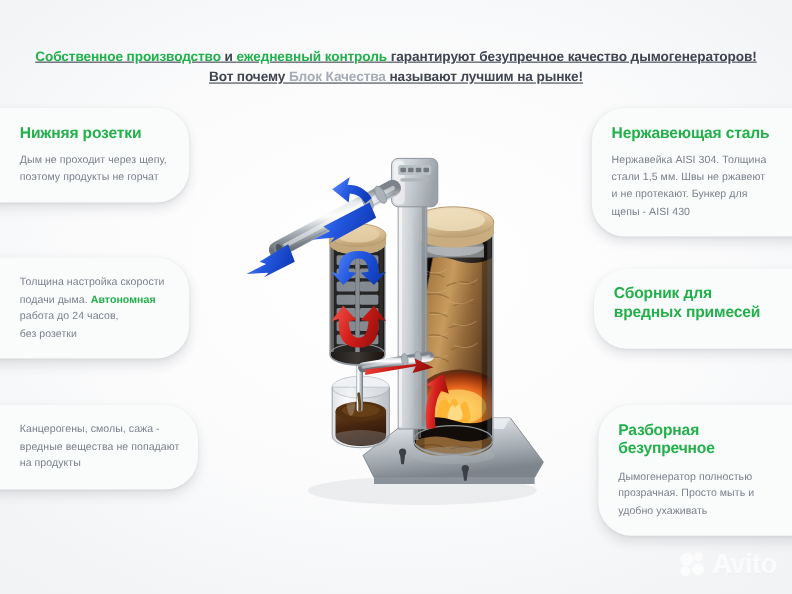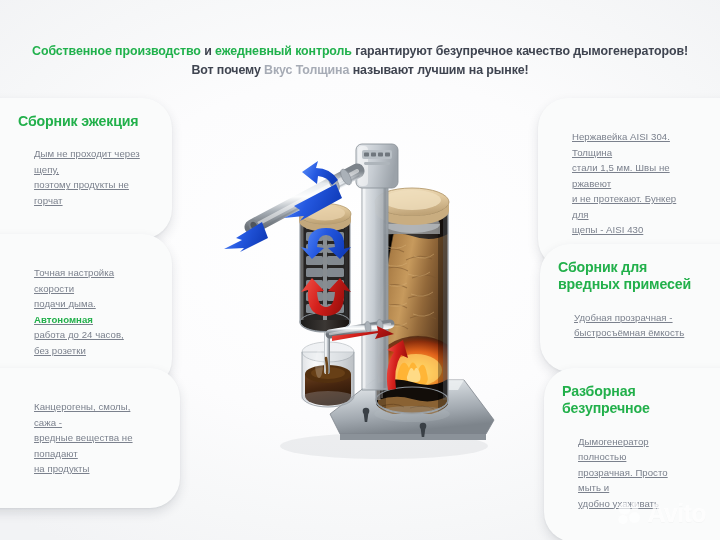--- a/index.html
+++ b/index.html
@@ -32,20 +32,21 @@
     text-align: center;
     line-height: 1.52;
   }
   .header-line {
     display: block;
     font-size: 12.4px;
     font-weight: 700;
     color: #3f4450;
     letter-spacing: -0.1px;
     white-space: nowrap;
+    text-decoration: underline;
   }
   .header-line.line2 { font-size: 12.4px; }
   .hl-green { color: #20b14c; }
   .hl-dark  { color: #3f4450; }
   .hl-muted { color: #a6abb5; font-weight: 600; }
 
   
   .card {
     position: absolute;
     background: #fafbfb;
@@ -65,28 +66,27 @@
 
   .card-title {
     margin: 0 0 8px 0;
     font-size: 14.2px;
     font-weight: 700;
     color: #22b04b;
     line-height: 1.22;
     letter-spacing: -0.15px;
   }
   .card-body {
-    margin: 16px;
+    margin: 0;
     font-size: 9.6px;
     font-weight: 400;
     color: #7b818d;
     line-height: 1.62;
     letter-spacing: 0.05px;
     white-space: pre-line;
-    text-decoration: underline;
   }
   .card-body .em {
     color: #22b04b;
     font-weight: 700;
   }
 
   #card-lower-ejection  { top: 98px;  width: 196px; }
   #card-control-block   { top: 234px; width: 196px; }
   #card-tar-separator   { top: 368px; width: 204px; }
 
@@ -123,53 +123,52 @@
     line-height: 1;
   }
 </style>
 </head>
 <body>
 
 <div class="canvas">
 
   <div class="header">
     <span class="header-line"><span class="hl-green">Собственное производство</span><span class="hl-dark"> и </span><span class="hl-green">ежедневный контроль</span><span class="hl-dark"> гарантируют безупречное качество дымогенераторов!</span></span>
-    <span class="header-line line2"><span class="hl-dark">Вот почему </span><span class="hl-muted">Вкус Толщина</span><span class="hl-dark"> называют лучшим на рынке!</span></span>
+    <span class="header-line line2"><span class="hl-dark">Вот почему </span><span class="hl-muted">Блок Качества</span><span class="hl-dark"> называют лучшим на рынке!</span></span>
   </div>
 
   <div class="card left" id="card-lower-ejection">
-    <h3 class="card-title">Сборник эжекция</h3>
+    <h3 class="card-title">Нижняя розетки</h3>
     <p class="card-body">Дым не проходит через щепу,
 поэтому продукты не горчат</p>
   </div>
 
   <div class="card left" id="card-control-block">
-    <p class="card-body"><span>Точная настройка скорости
+    <p class="card-body"><span>Толщина настройка скорости
 подачи дыма. </span><span class="em">Автономная</span><span>
 работа до 24 часов,
 без розетки</span></p>
   </div>
 
   <div class="card left" id="card-tar-separator">
     <p class="card-body">Канцерогены, смолы, сажа -
 вредные вещества не попадают
 на продукты</p>
   </div>
 
   <div class="card right" id="card-stainless-steel">
+    <h3 class="card-title">Нержавеющая сталь</h3>
     <p class="card-body">Нержавейка AISI 304. Толщина
 стали 1,5 мм. Швы не ржавеют
 и не протекают. Бункер для
 щепы - AISI 430</p>
   </div>
 
   <div class="card right" id="card-collector">
     <h3 class="card-title">Сборник для вредных примесей</h3>
-    <p class="card-body">Удобная прозрачная -
-быстросъёмная ёмкость</p>
   </div>
 
   <div class="card right" id="card-demountable">
     <h3 class="card-title">Разборная безупречное</h3>
     <p class="card-body">Дымогенератор полностью
 прозрачная. Просто мыть и
 удобно ухаживать</p>
   </div>
 
   <div class="product">

